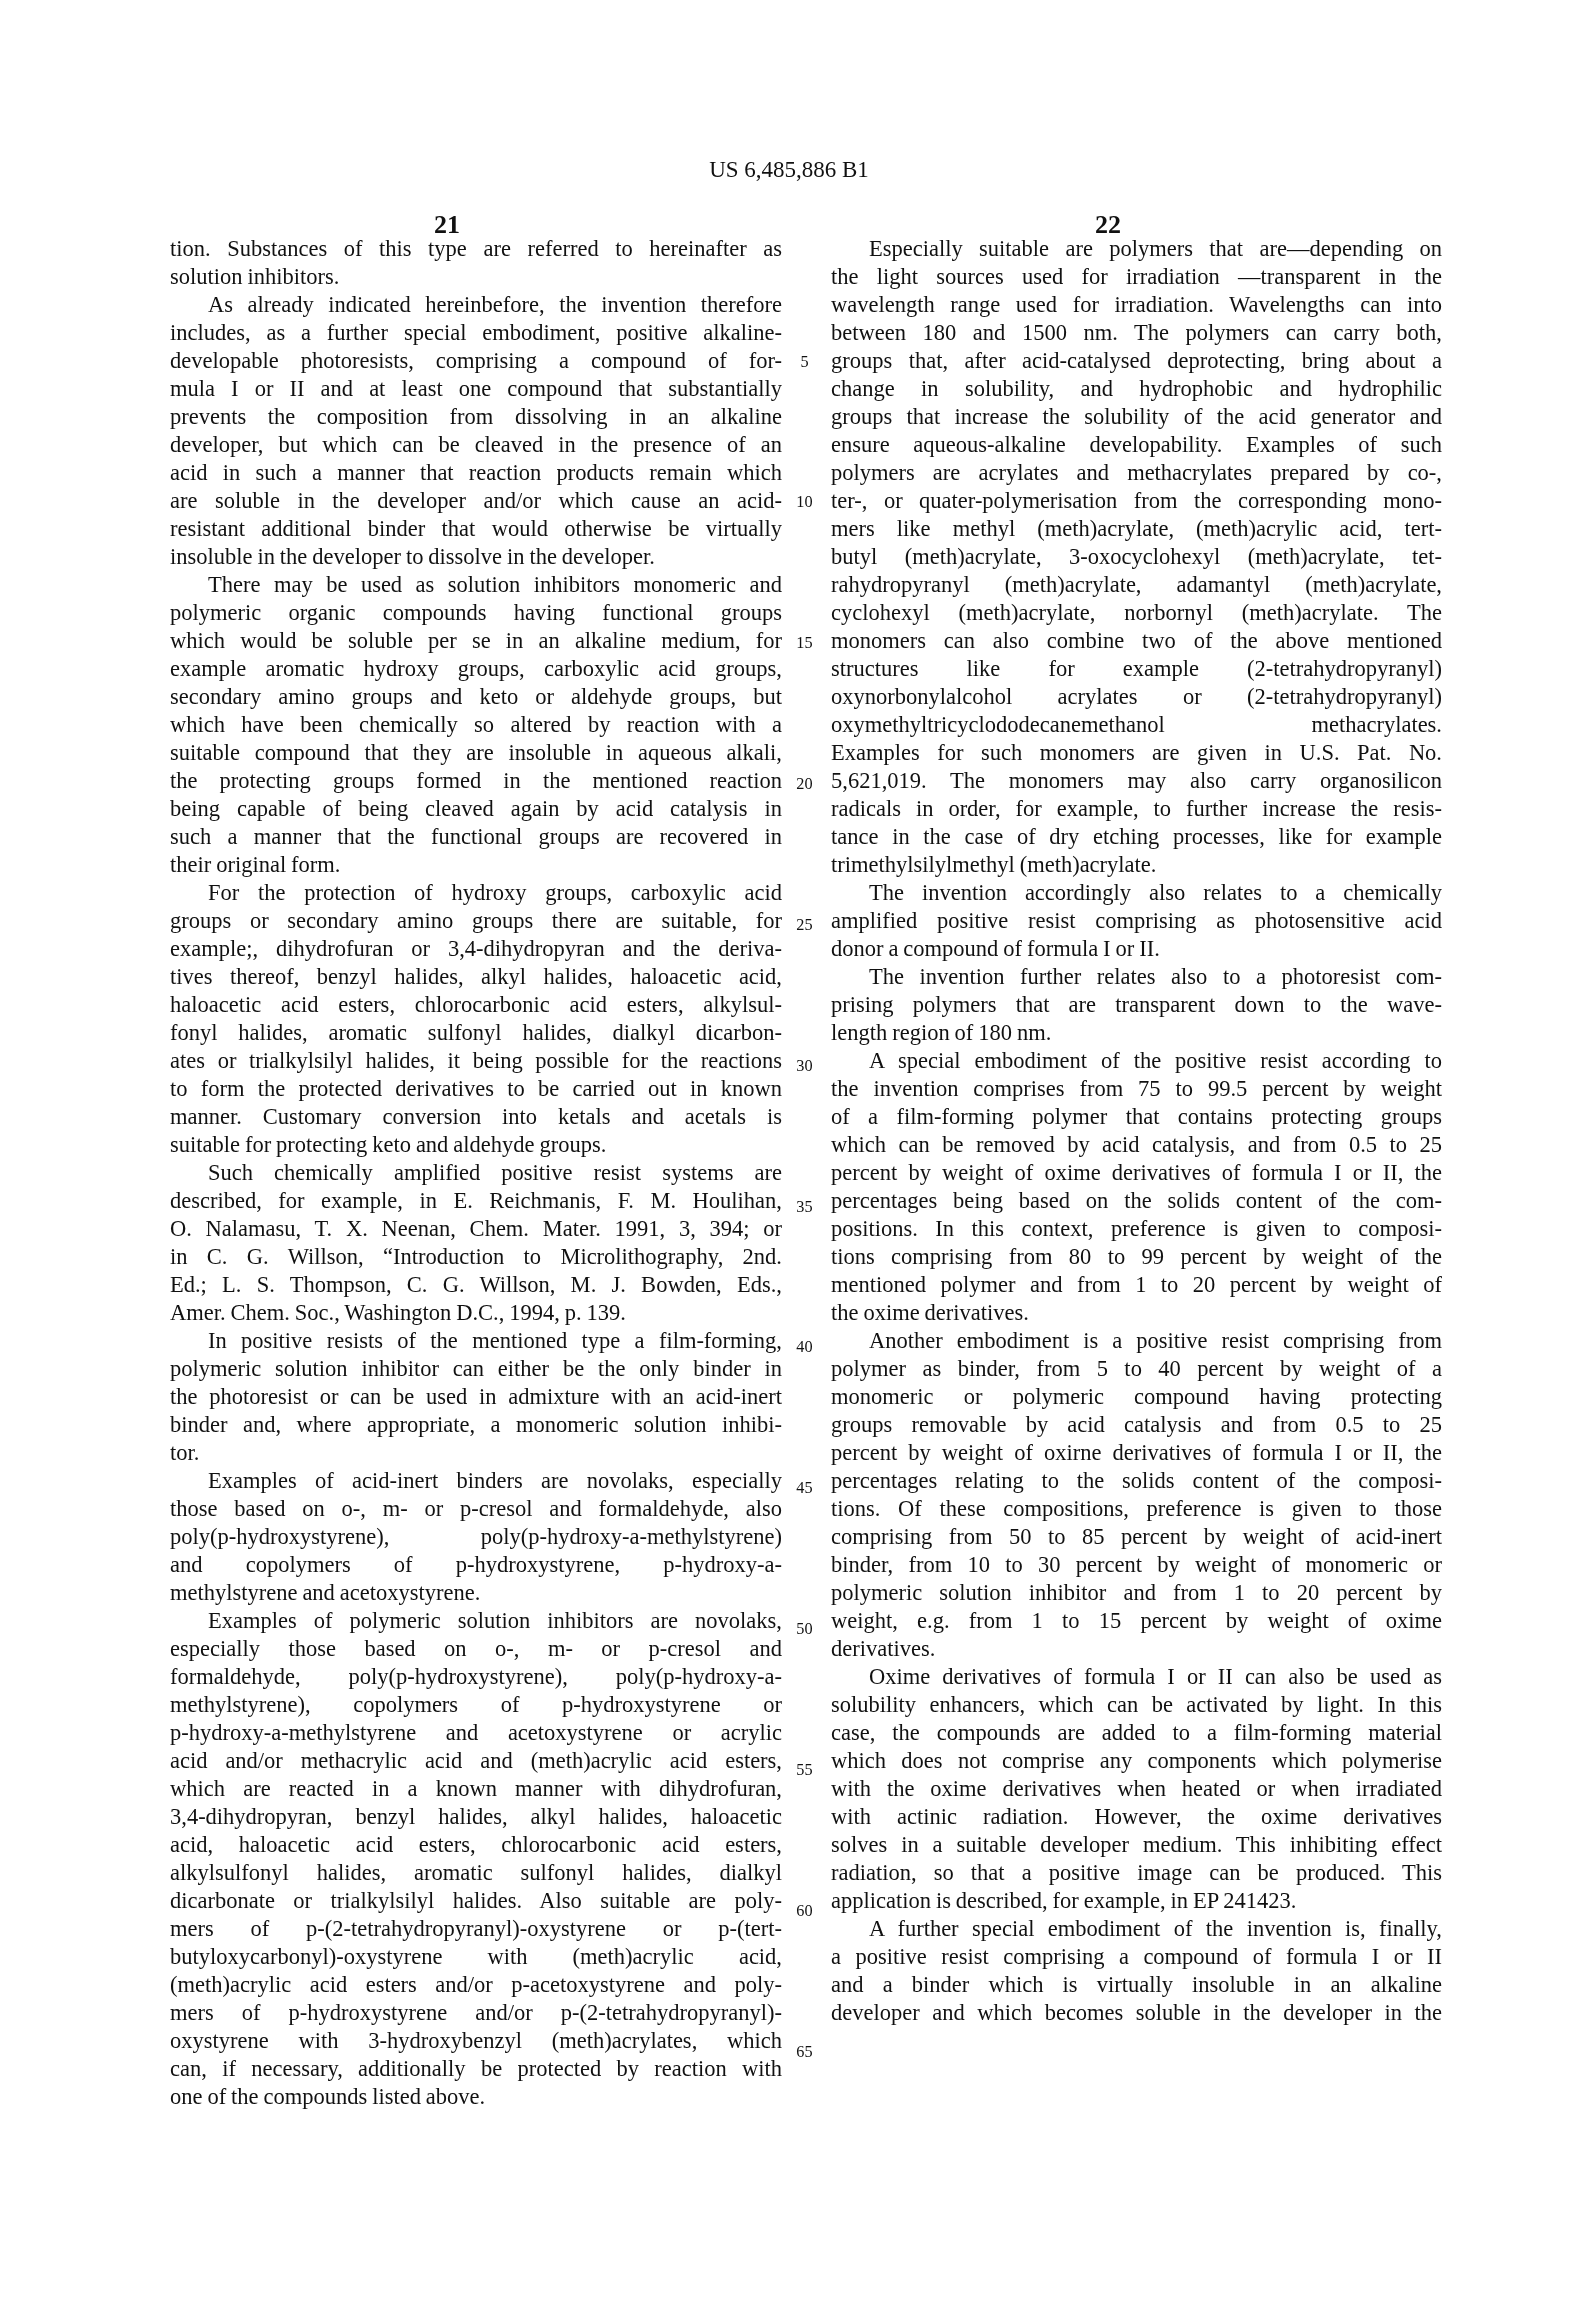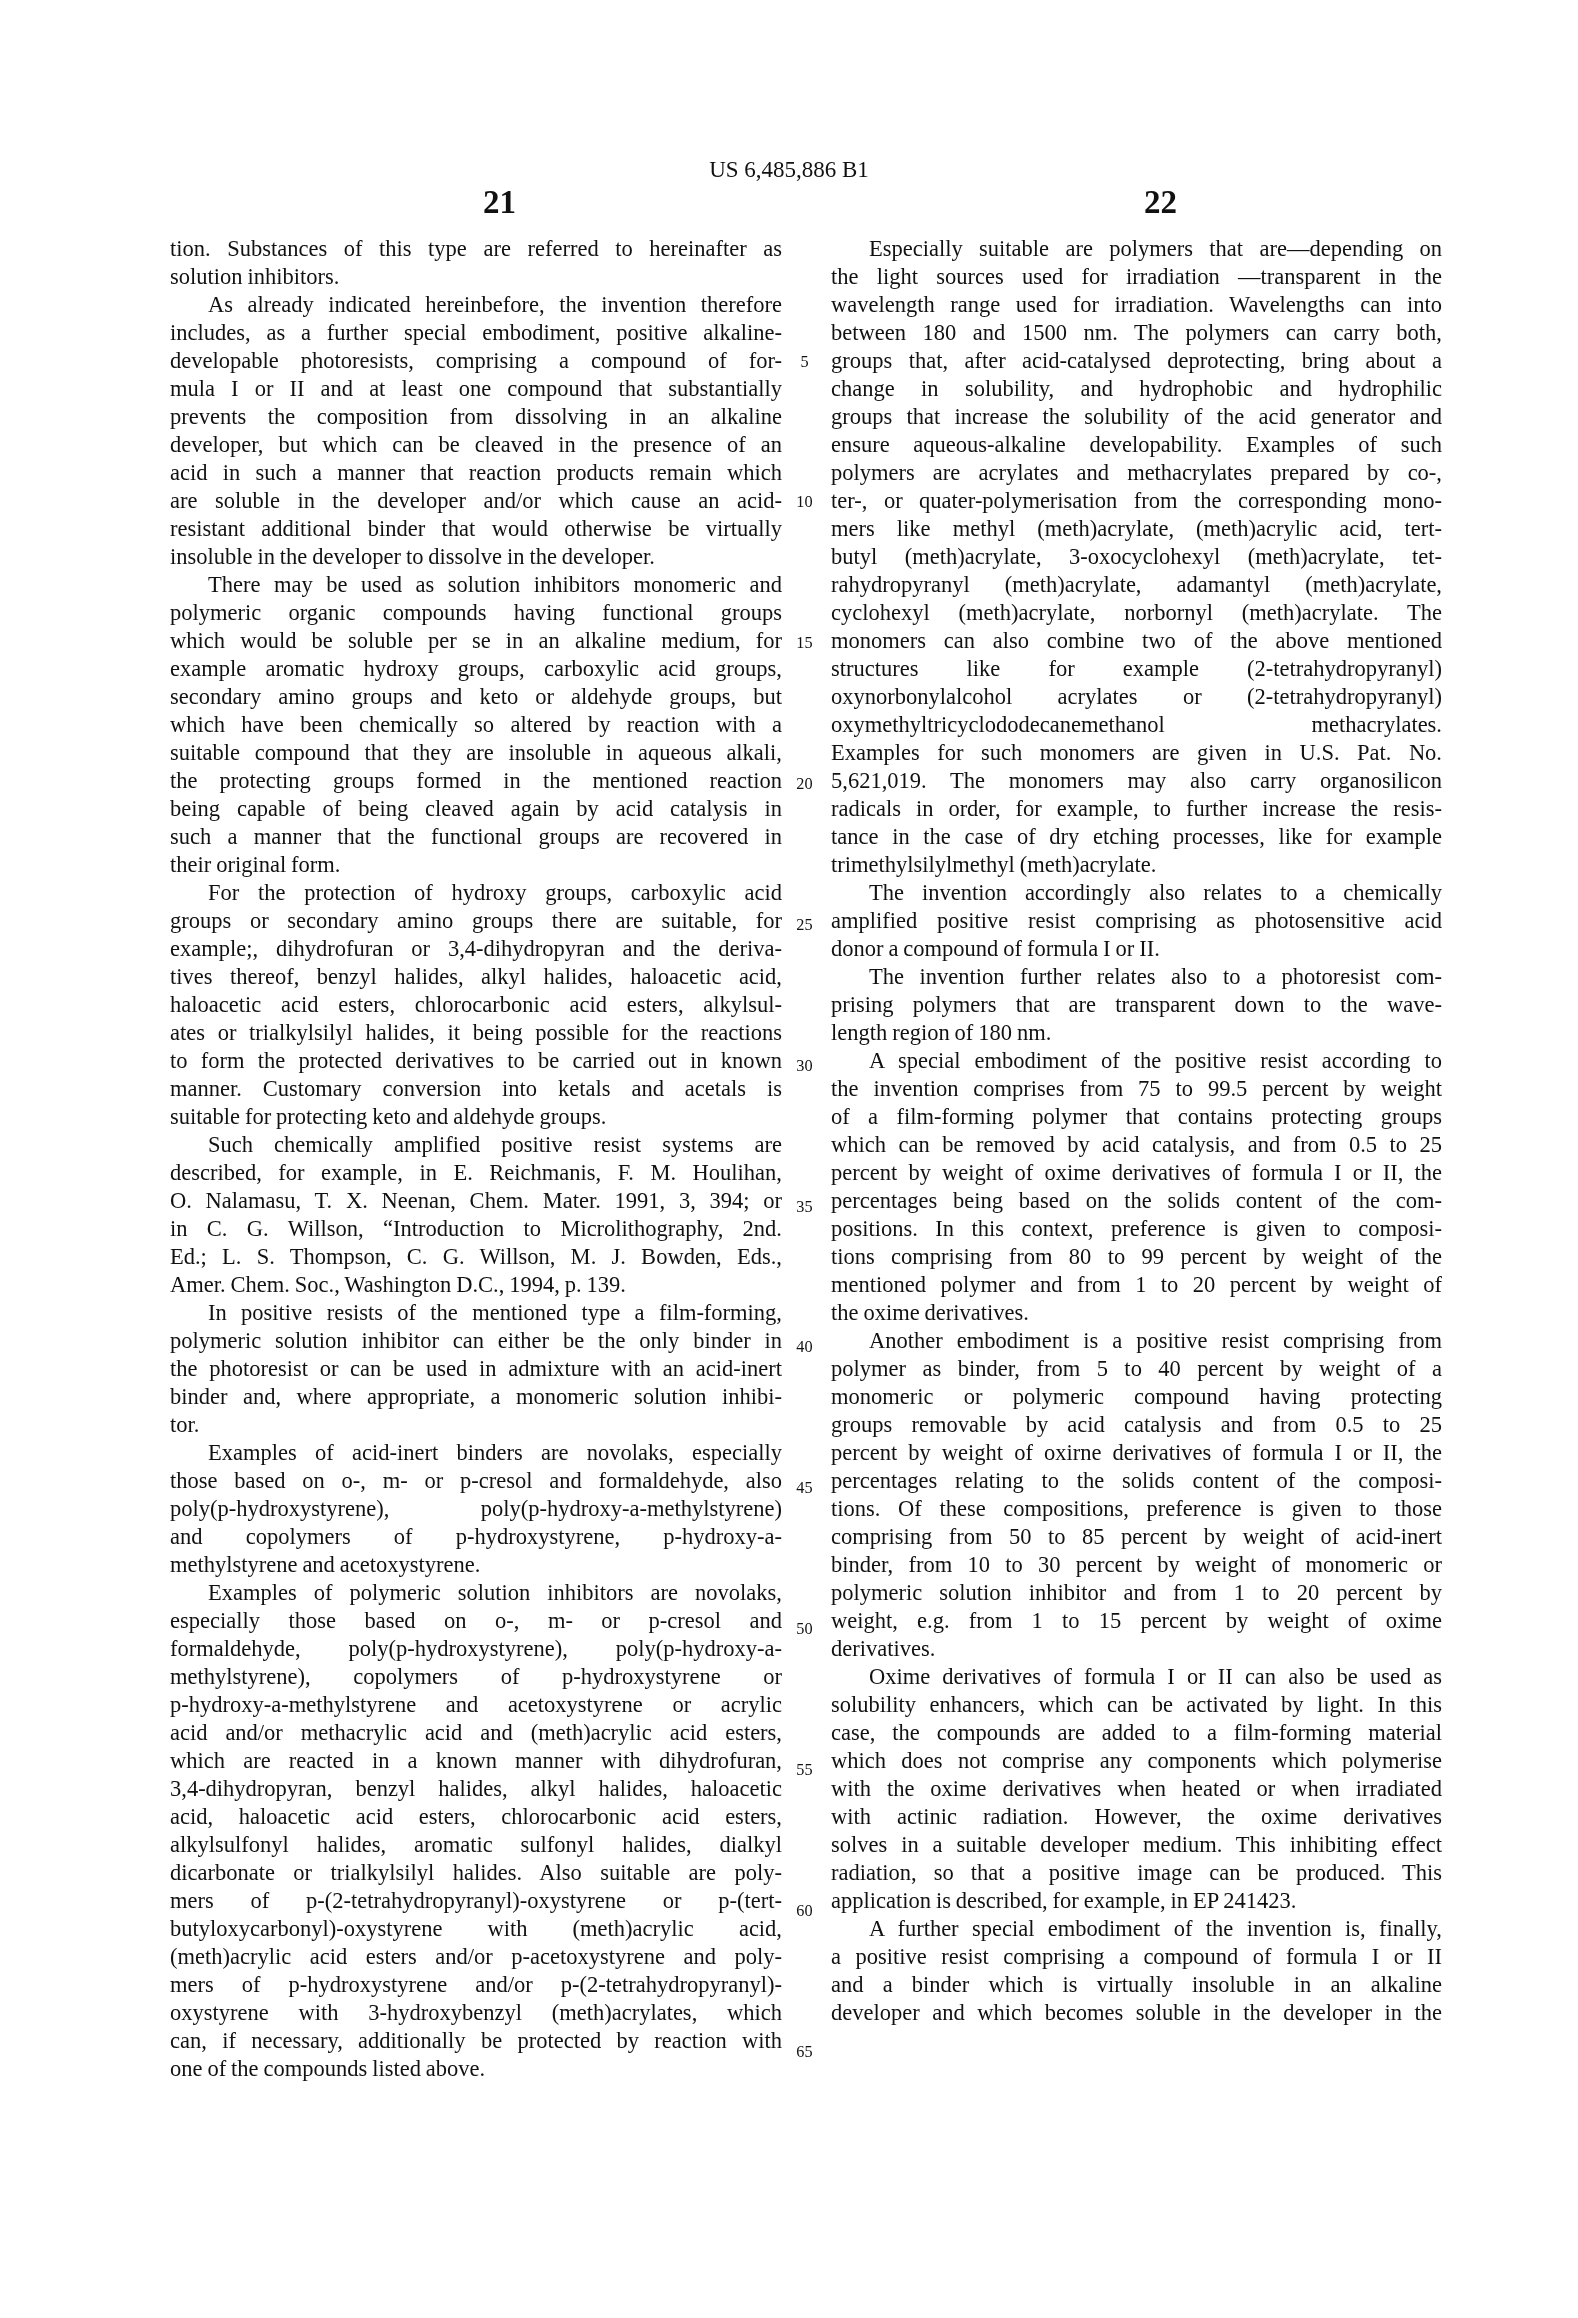--- a/index.html
+++ b/index.html
@@ -1,21 +1,21 @@
 <!DOCTYPE html>
 <html style="font-size:11px"><head>
 <meta charset="utf-8">
 <style>
   html, body { margin: 0; padding: 0; background: #ffffff; }
   body { width: 1578px; height: 2319px; position: relative; overflow: hidden;
          font-family: "Liberation Serif", "DejaVu Serif", serif; color: #111111; }
   .patent-number { position: absolute; top: 151px; left: 0; width: 1578px; text-align: center;
          font-size: 23px; line-height: 38px; letter-spacing: 0px; }
-  .page-num { position: absolute; top: 183px; font-size: 33px; font-weight: bold; line-height: 38px;
-         width: 82px; text-align: right; }
+  .page-num { position: absolute; top: 206px; font-size: 26px; font-weight: bold; line-height: 38px;
+         width: 82px; text-align: left; }
   .page-num.left { left: 434px; }
   .page-num.right { left: 1095px; }
   .column { position: absolute; top: 235px; width: 612px; }
   .column.left { left: 170px; }
   .column.right { left: 831px; width: 611px; }
   .line { height: 28px; line-height: 28px; font-size: 22.5px; white-space: nowrap;
           text-align: justify; text-align-last: justify; overflow: visible; word-spacing: -0.7px; }
   .line.first { text-indent: 38px; }
   .line.last { text-align-last: left; }
   .linenos { position: absolute; top: 235px; left: 789px; width: 34px; }
@@ -59,20 +59,21 @@
         <div class="line">being capable of being cleaved again by acid catalysis in</div>
         <div class="line">such a manner that the functional groups are recovered in</div>
         <div class="line last">their original form.</div>
       </div>
       <div>
         <div class="line first">For the protection of hydroxy groups, carboxylic acid</div>
         <div class="line">groups or secondary amino groups there are suitable, for</div>
         <div class="line">example;, dihydrofuran or 3,4-dihydropyran and the deriva-</div>
         <div class="line">tives thereof, benzyl halides, alkyl halides, haloacetic acid,</div>
         <div class="line">haloacetic acid esters, chlorocarbonic acid esters, alkylsul-</div>
+        <div class="line">fonyl halides, aromatic sulfonyl halides, dialkyl dicarbon-</div>
         <div class="line">ates or trialkylsilyl halides, it being possible for the reactions</div>
         <div class="line">to form the protected derivatives to be carried out in known</div>
         <div class="line">manner. Customary conversion into ketals and acetals is</div>
         <div class="line last">suitable for protecting keto and aldehyde groups.</div>
       </div>
       <div>
         <div class="line first">Such chemically amplified positive resist systems are</div>
         <div class="line">described, for example, in E. Reichmanis, F. M. Houlihan,</div>
         <div class="line">O. Nalamasu, T. X. Neenan, Chem. Mater. 1991, 3, 394; or</div>
         <div class="line">in C. G. Willson, “Introduction to Microlithography, 2nd.</div>

